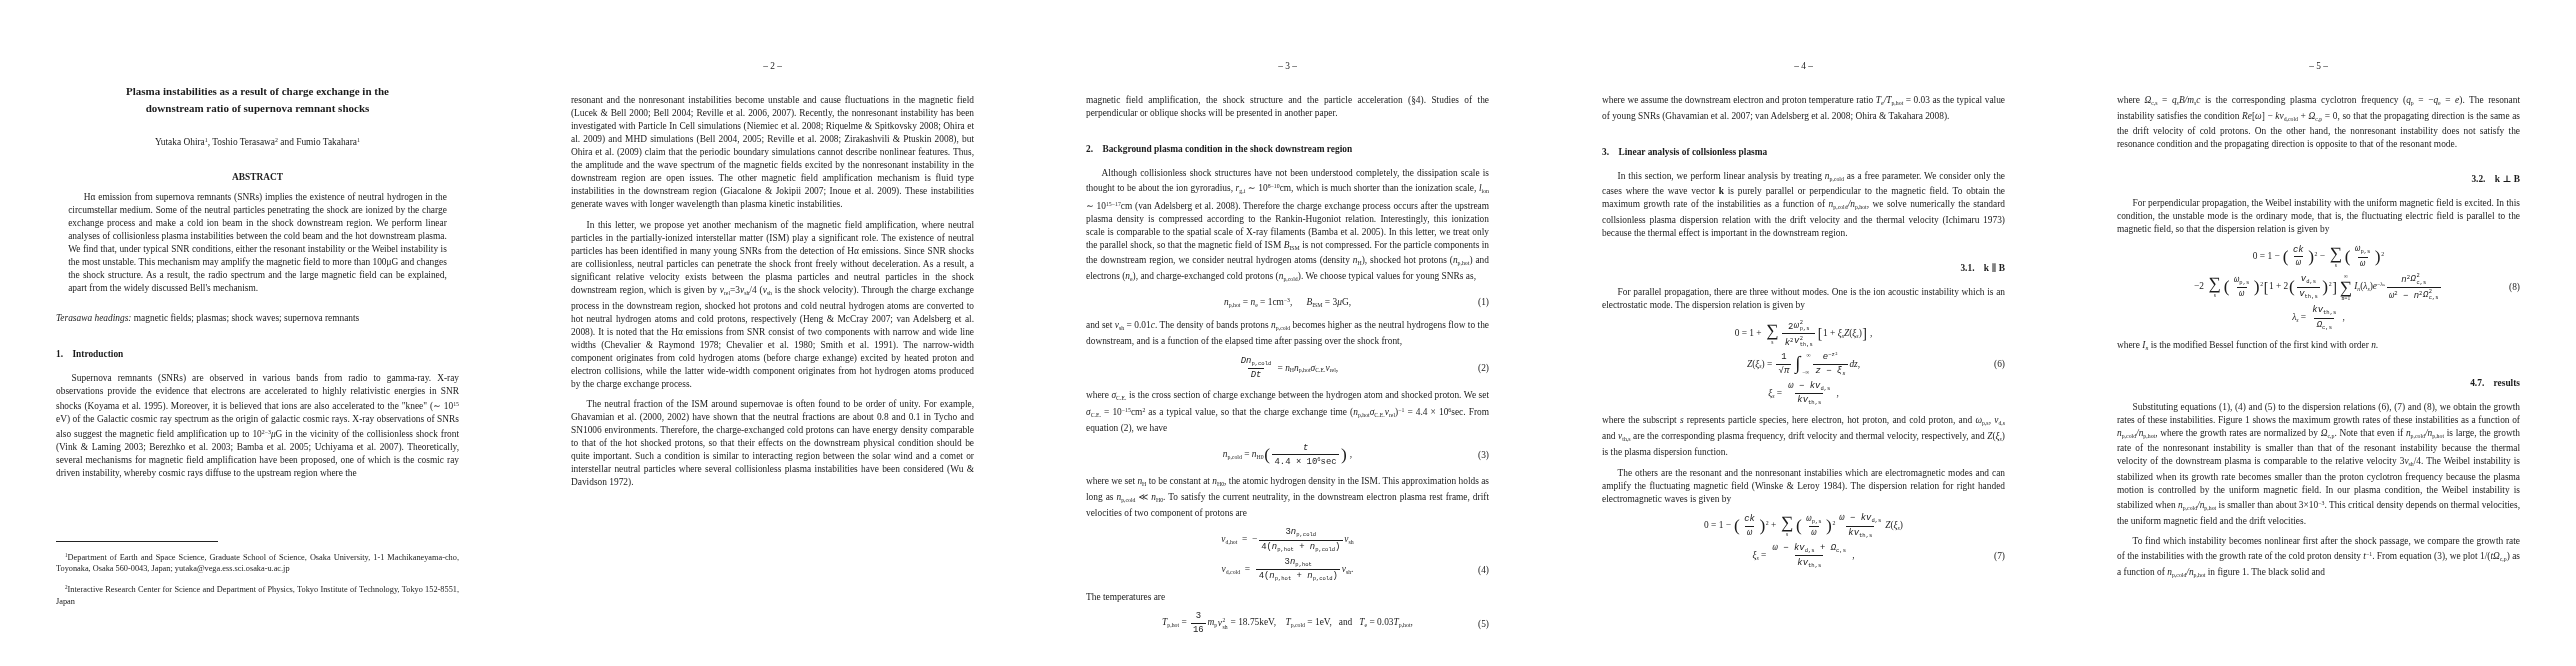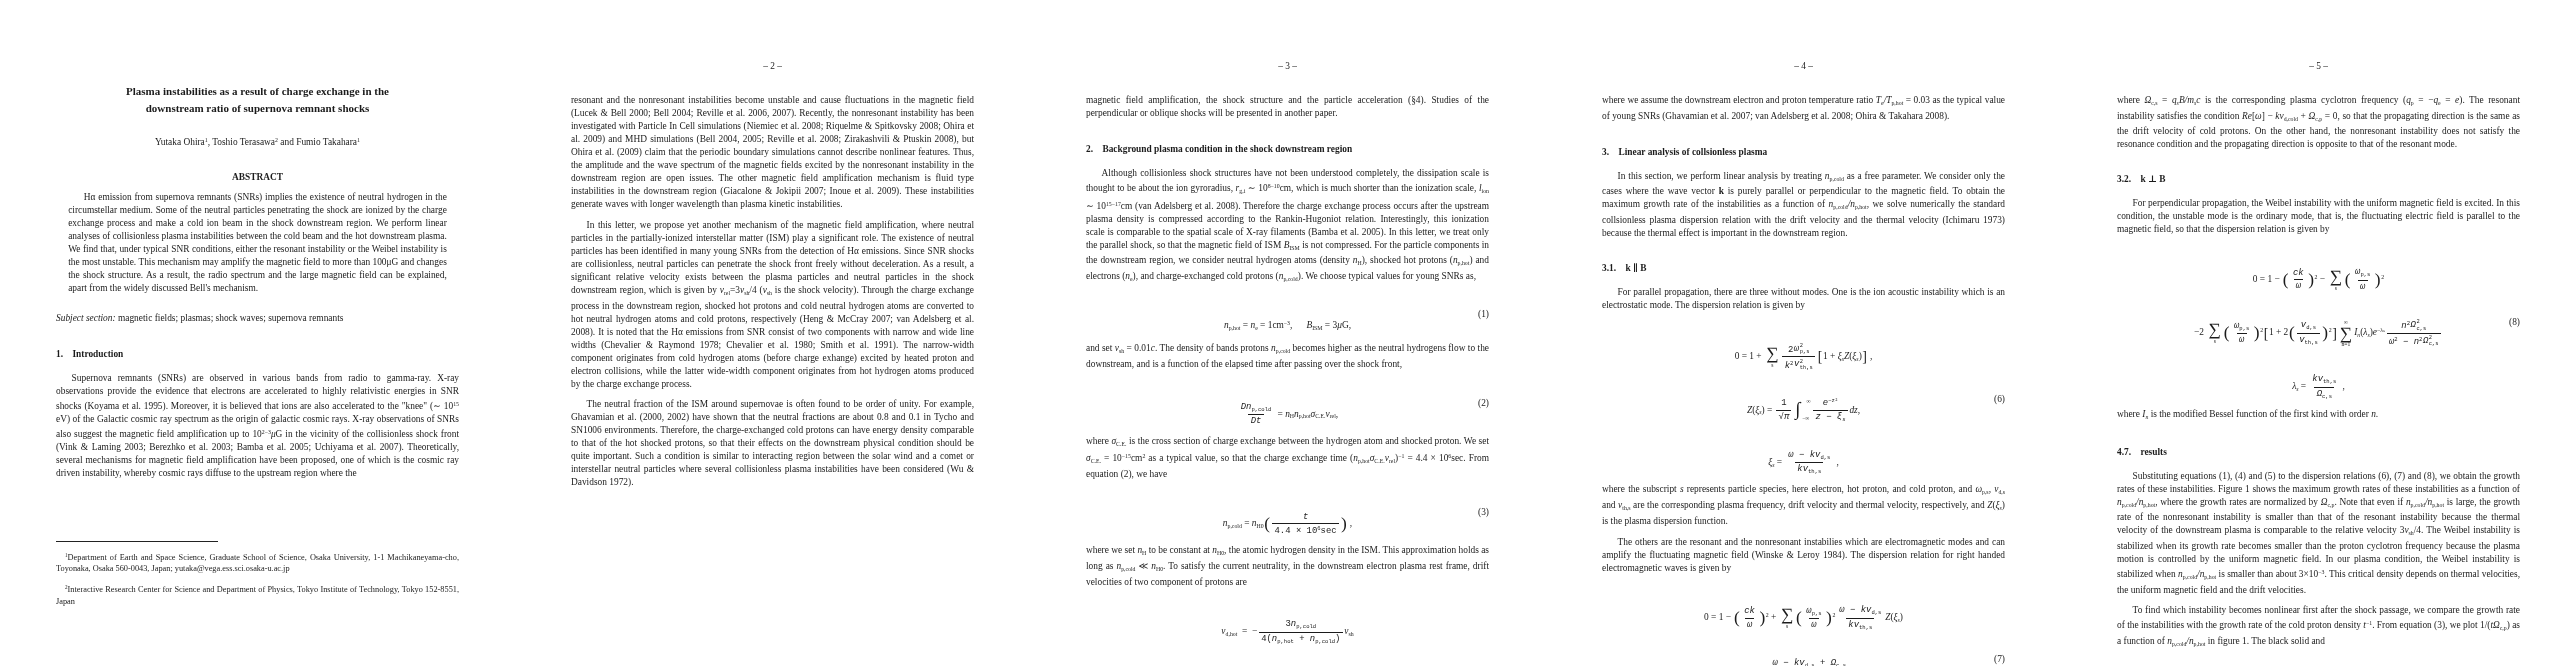--- a/index.html
+++ b/index.html
@@ -14,24 +14,24 @@
              font-size:20px;line-height:22px;color:#8f8f8f;white-space:nowrap;letter-spacing:0.6px;}
   .pg-header{text-align:center;margin:0 0 21px;}
   .blk-title{margin:23px 0 0;text-align:center;font-size:11px;line-height:17px;font-weight:bold;}
   .authors{margin:16.7px 0 0;text-align:center;}
   .abstract-heading{margin:22px 0 3.3px;text-align:center;font-weight:bold;}
   .para{margin:7.8px 0;text-align:justify;}
   .para.ind{text-indent:15.6px;}
   .para.abstract{margin-left:12.2px;margin-right:12.2px;}
   .subject{margin:16.7px 0 0;text-align:justify;}
   .section{margin:23px 0 11px;text-align:left;font-weight:bold;}
-  .subsection{margin:22px 0 11px;text-align:left;font-weight:bold;}
+  .subsection{margin:22px 0 11px;text-align:right;font-weight:bold;}
   .eq{margin:5.6px 0;}
   .eqline{text-align:center;position:relative;margin:3.9px 0;white-space:nowrap;}
-  .eqinner{display:inline-block;margin-top:23px;}
+  .eqinner{display:inline-block;}
   .eqtag{position:absolute;right:0;top:50%;transform:translateY(-50%);}
   .footnotes{position:absolute;left:56px;right:56px;top:541px;font-size:8.3px;line-height:12.2px;}
   .fnrule{width:162px;border-top:0.8px solid #222;margin:0 0 6.7px;}
   .footnote{margin:5.6px 0;text-align:justify;text-indent:9px;}
   .it{font-style:italic;}
   .bf{font-weight:bold;}
   sub{font-size:62%;vertical-align:-0.3em;}
   sup{font-size:62%;vertical-align:0.5em;}
   .frac{display:inline-flex;flex-direction:column;align-items:center;vertical-align:middle;
         text-align:center;margin:0 1.7px;line-height:1.2;font-size:95%;font-family:Liberation Mono, monospace;}
@@ -57,21 +57,21 @@
 <div class="canvas">
   <div class="watermark">arXiv:0908.3369v1 [astro-ph.HE] 24 Aug 2009</div>
   <div class="page" id="p1">
       <div class="blk-title">
         <div class="title-line">Plasma instabilities as a result of charge exchange in the</div>
         <div class="title-line">downstream ratio of supernova remnant shocks</div>
       </div>
       <div class="authors"><span>Yutaka Ohira</span><sup>1</sup><span>, Toshio Terasawa</span><sup>2</sup><span> and Fumio Takahara</span><sup>1</sup></div>
       <div class="abstract-heading">ABSTRACT</div>
       <div class="para abstract ind"><span>Hα emission from supernova remnants (SNRs) implies the existence of neutral hydrogen in the circumstellar medium.  Some of the neutral particles penetrating the shock are ionized by the charge exchange process and make a cold ion beam in the shock downstream region.  We perform linear analyses of collisionless plasma instabilities between the cold beam and the hot downstream plasma.  We find that, under typical SNR conditions, either the resonant instability or the Weibel instability is the most unstable.  This mechanism may amplify the magnetic field to more than 100μG and changes the shock structure.  As a result, the radio spectrum and the large magnetic field can be explained, apart from the widely discussed Bell's mechanism.</span></div>
-      <div class="subject"><span class="it">Subject section:</span><span> magnetic fields; plasmas; shock waves; supernova remnants</span></div>
+      <div class="subject"><span class="it">Terasawa headings:</span><span> magnetic fields; plasmas; shock waves; supernova remnants</span></div>
       <div class="section">1. Introduction</div>
       <div class="para ind"><span>Supernova remnants (SNRs) are observed in various bands from radio to gamma-ray. X-ray observations provide the evidence that electrons are accelerated to highly relativistic energies in SNR shocks (Koyama et al. 1995).  Moreover, it is believed that ions are also accelerated to the "knee" (∼ 10</span><sup>15</sup><span> eV) of the Galactic cosmic ray spectrum as the origin of galactic cosmic rays.  X-ray observations of SNRs also suggest the magnetic field amplification up to 10</span><sup>2−3</sup><span class="it">μ</span><span>G in the vicinity of the collisionless shock front (Vink &amp; Laming 2003; Berezhko et al. 2003; Bamba et al. 2005; Uchiyama et al. 2007).  Theoretically, several mechanisms for magnetic field amplification have been proposed, one of which is the cosmic ray driven instability, whereby cosmic rays diffuse to the upstream region where the</span></div>
       <div class="footnotes">
         <div class="fnrule"></div>
         <div class="footnote"><sup>1</sup><span>Department of Earth and Space Science, Graduate School of Science, Osaka University, 1-1 Machikaneyama-cho, Toyonaka, Osaka 560-0043, Japan; yutaka@vega.ess.sci.osaka-u.ac.jp</span></div>
         <div class="footnote"><sup>2</sup><span>Interactive Research Center for Science and Department of Physics, Tokyo Institute of Technology, Tokyo 152-8551, Japan</span></div>
       </div>
     </div>
   <div class="page" id="p2">
       <div class="pg-header">– 2 –</div>

